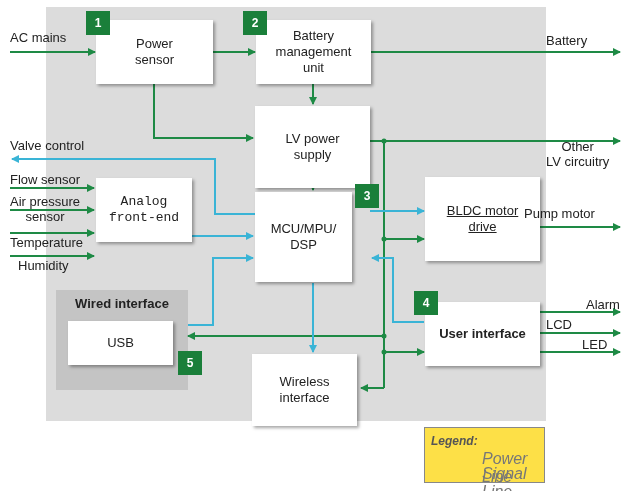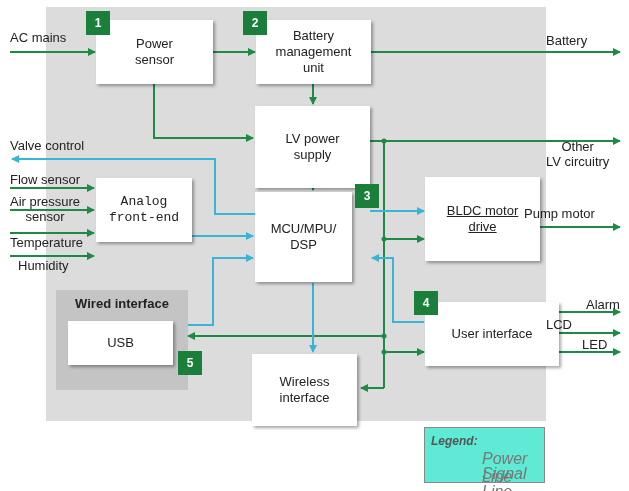--- a/index.html
+++ b/index.html
@@ -4,21 +4,21 @@
 <style>
   html,body{margin:0;padding:0;background:#ffffff;}
   body{width:629px;height:491px;position:relative;overflow:hidden;font-family:"Liberation Sans",sans-serif;color:#222;}
   .bg{position:absolute;left:46px;top:7px;width:500px;height:414px;background:#dcdcdc;}
   .wired{position:absolute;left:56px;top:290px;width:132px;height:100px;background:#c4c4c4;}
   .wired-title{position:absolute;left:0;top:6px;width:100%;text-align:center;font-weight:bold;font-size:13px;color:#222;}
   .box{position:absolute;background:#fff;box-shadow:2px 2px 3px rgba(0,0,0,0.35);display:flex;align-items:center;justify-content:center;text-align:center;font-size:13px;line-height:16px;color:#222;white-space:pre-line;}
   .badge{position:absolute;width:24px;height:24px;background:#1a7f3a;color:#fff;font-weight:bold;font-size:12px;display:flex;align-items:center;justify-content:center;}
   .lbl{position:absolute;font-size:13px;color:#222;white-space:pre-line;line-height:15px;text-align:center;}
   svg.lines{position:absolute;left:0;top:0;}
-  .legend{position:absolute;left:424px;top:427px;width:119px;height:54px;border:1px solid #888;background:#5eead4;}
+  .legend{position:absolute;left:424px;top:427px;width:119px;height:54px;border:1px solid #888;background:#fde047;}
   .legend-title{position:absolute;left:6px;top:6px;font-style:italic;font-weight:bold;font-size:12px;color:#555;}
   .legend-item{position:absolute;left:57px;font-style:italic;font-size:16px;color:#777;}
 </style>
 </head>
 <body>
 
 <div class="bg"></div>
 
 <div class="wired">
   <div class="wired-title">Wired interface</div>
@@ -89,21 +89,21 @@
 <div class="box" style="left:96px;top:178px;width:96px;height:64px;font-family:Liberation Mono, monospace;"><span>Analog
 front-end</span></div>
 
 <div class="box" style="left:255px;top:192px;width:97px;height:90px;"><span>MCU/MPU/
 DSP</span></div>
 <div class="badge" style="left:355px;top:184px;">3</div>
 
 <div class="box" style="left:425px;top:177px;width:115px;height:84px;text-decoration:underline;"><span>BLDC motor
 drive</span></div>
 
-<div class="box" style="left:425px;top:302px;width:134px;height:64px;"><span>User interface</span></div>
+<div class="box" style="left:425px;top:302px;width:115px;height:64px;font-weight:bold;"><span>User interface</span></div>
 <div class="badge" style="left:414px;top:291px;">4</div>
 
 <div class="box" style="left:68px;top:321px;width:105px;height:44px;"><span>USB</span></div>
 <div class="badge" style="left:178px;top:351px;">5</div>
 
 <div class="box" style="left:252px;top:354px;width:105px;height:72px;"><span>Wireless
 interface</span></div>
 
 <div class="lbl" style="left:10px;top:30px;">AC mains</div>
 <div class="lbl" style="left:10px;top:138px;">Valve control</div>

